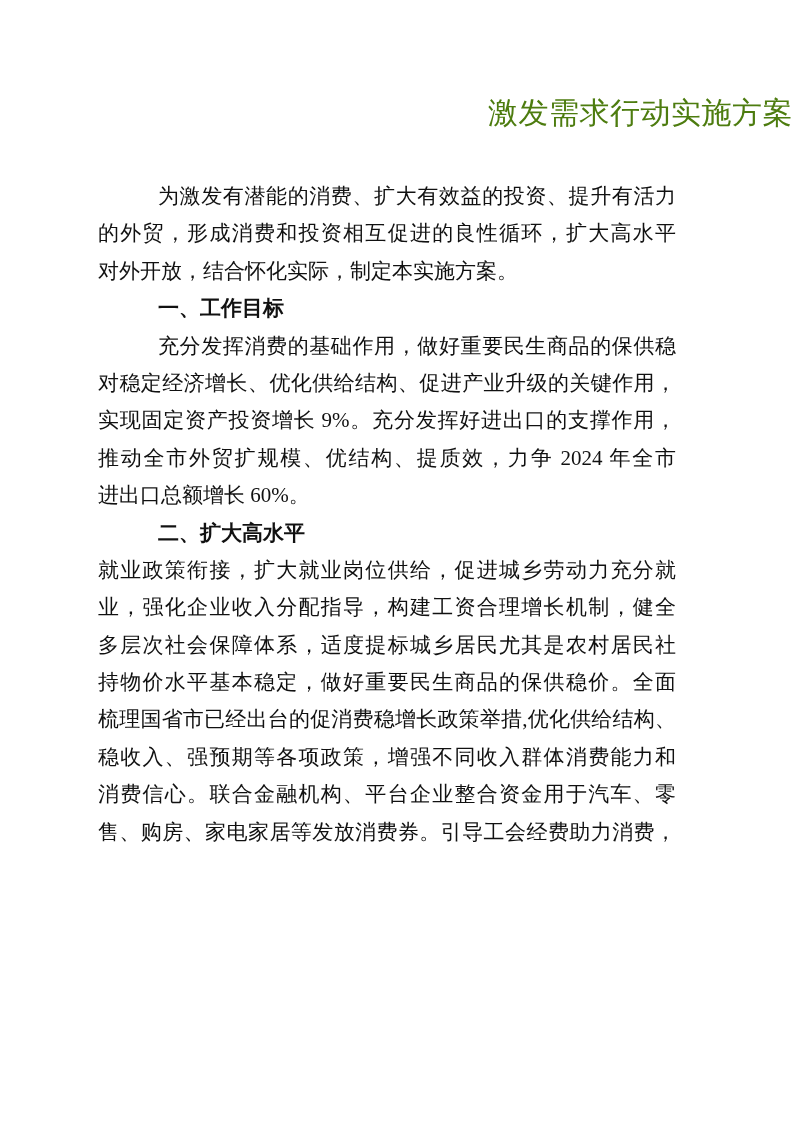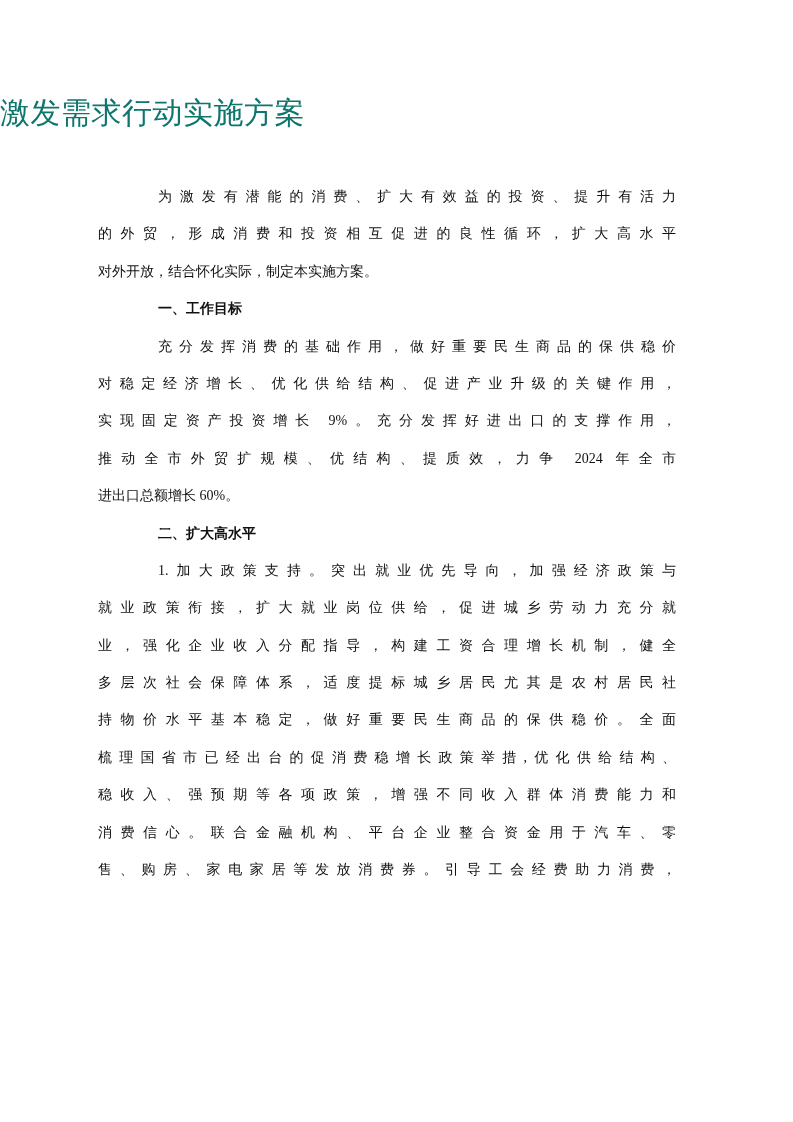--- a/index.html
+++ b/index.html
@@ -15,39 +15,39 @@
     overflow: hidden;
     font-family: "Liberation Serif", serif;
     color: #111111;
   }
   .doc-title {
     position: absolute;
     top: 93px;
     left: 0;
     width: 793px;
     margin: 0;
-    text-align: left;
+    text-align: right;
     font-size: 30px;
     font-weight: 400;
     letter-spacing: 0.5px;
     line-height: 40px;
     font-family: "Liberation Serif", serif;
-    color: #0f766e;
+    color: #4d7c0f;
   }
   .doc-body {
     position: absolute;
     top: 178px;
     left: 98px;
     width: 578px;
   }
   .line {
     display: block;
     height: 37.4px;
     line-height: 37.4px;
-    font-size: 14px;
+    font-size: 21px;
     white-space: normal;
     overflow: hidden;
     text-align: left;
     font-family: "Liberation Serif", serif;
   }
   
   .line.j {
     text-align: justify;
     text-align-last: justify;
   }
@@ -75,21 +75,20 @@
       <div class="line paragraph j ind">为激发有潜能的消费、扩大有效益的投资、提升有活力</div>
       <div class="line paragraph j">的外贸，形成消费和投资相互促进的良性循环，扩大高水平</div>
       <div class="line paragraph">对外开放，结合怀化实际，制定本实施方案。</div>
       <div class="line heading1 ind">一、工作目标</div>
       <div class="line paragraph j ind">充分发挥消费的基础作用，做好重要民生商品的保供稳价</div>
       <div class="line paragraph j">对稳定经济增长、优化供给结构、促进产业升级的关键作用，</div>
       <div class="line paragraph j">实现固定资产投资增长 9%。充分发挥好进出口的支撑作用，</div>
       <div class="line paragraph j">推动全市外贸扩规模、优结构、提质效，力争 2024 年全市</div>
       <div class="line paragraph">进出口总额增长 60%。</div>
       <div class="line heading1 ind">二、扩大高水平</div>
-      <div class="line paragraph j ind">1.加大政策支持。突出就业优先导向，加强经济政策与</div>
       <div class="line paragraph j">就业政策衔接，扩大就业岗位供给，促进城乡劳动力充分就</div>
       <div class="line paragraph j">业，强化企业收入分配指导，构建工资合理增长机制，健全</div>
       <div class="line paragraph j">多层次社会保障体系，适度提标城乡居民尤其是农村居民社</div>
       <div class="line paragraph j">持物价水平基本稳定，做好重要民生商品的保供稳价。全面</div>
       <div class="line paragraph j">梳理国省市已经出台的促消费稳增长政策举措,优化供给结构、</div>
       <div class="line paragraph j">稳收入、强预期等各项政策，增强不同收入群体消费能力和</div>
       <div class="line paragraph j">消费信心。联合金融机构、平台企业整合资金用于汽车、零</div>
       <div class="line paragraph j">售、购房、家电家居等发放消费券。引导工会经费助力消费，</div>
     </div>
 </div>

